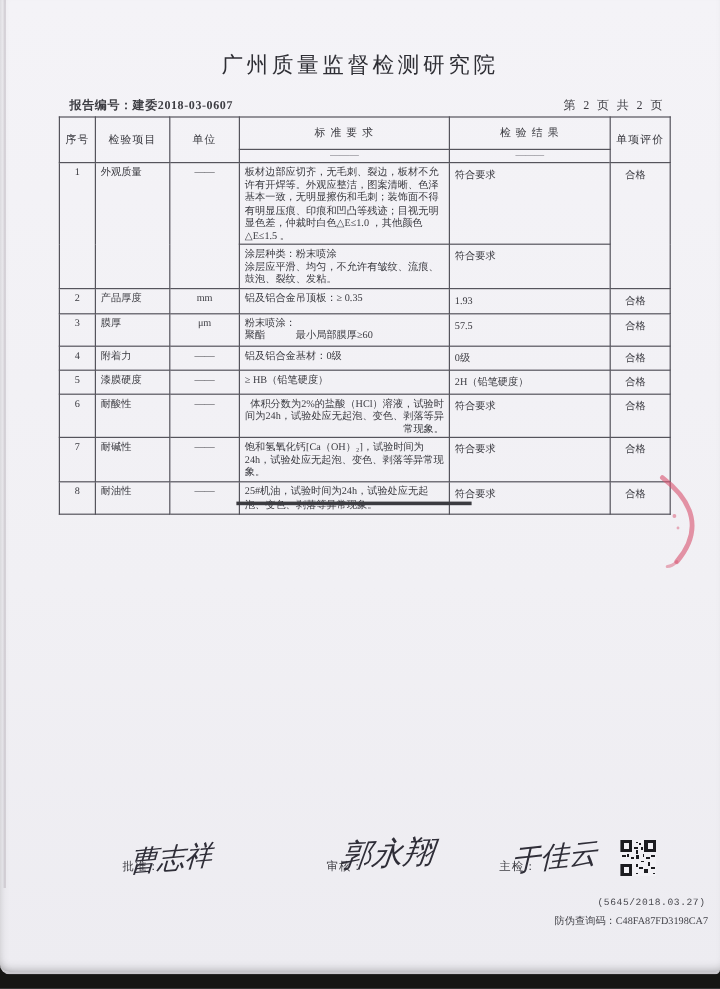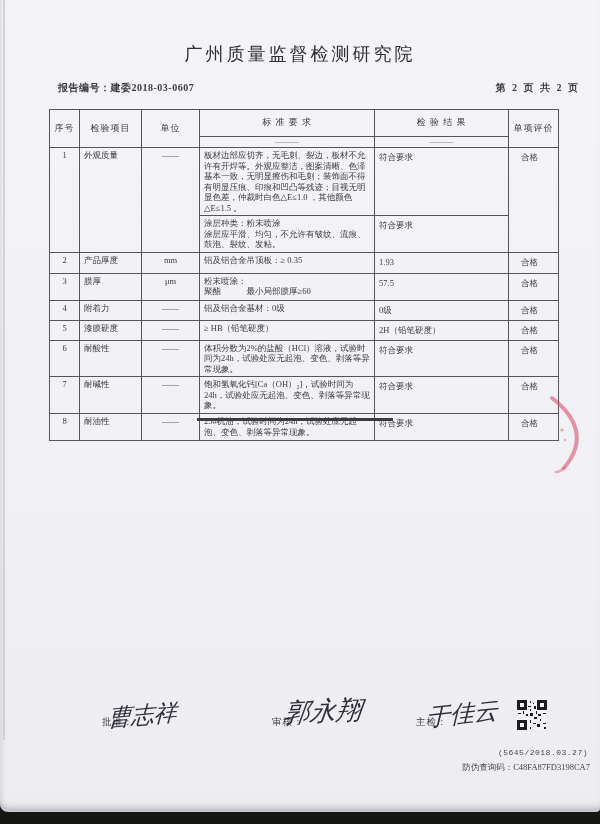--- a/index.html
+++ b/index.html
@@ -15,24 +15,24 @@
     border-bottom:2px solid #c9c7cc;
     border-bottom-left-radius:8px;border-bottom-right-radius:4px;
     box-shadow:inset 0 -7px 9px -7px rgba(0,0,0,.35), inset 7px 0 9px -8px rgba(0,0,0,.18);
   }
   .edge-line{position:absolute;left:3px;top:0;width:2px;height:740px;background:rgba(150,140,152,.28);}
   .titles{position:absolute;left:0;top:42px;width:600px;text-align:center;}
   .t1{font-size:18px;font-weight:normal;letter-spacing:3px;color:#2e2e34;}
   .t2{font-size:15px;font-weight:bold;letter-spacing:3px;margin-top:3px;color:#2e2e34;}
   .meta-row{position:absolute;left:0;top:81px;width:600px;font-size:10px;color:#3c3c42;}
   .report-no{position:absolute;left:58px;top:0;font-weight:bold;letter-spacing:.5px;}
-  .page-ind{position:absolute;right:20px;top:0;letter-spacing:2px;font-weight:bold;}
+  .page-ind{position:absolute;right:46px;top:0;letter-spacing:2px;}
 
   table.rpt{
-    position:absolute;left:49px;top:109px;width:509px;
+    position:absolute;left:49px;top:97px;width:509px;
     border-collapse:collapse;table-layout:fixed;
   }
   .rpt th,.rpt td{
     border:1px solid #55545c;
     font-size:8.5px;line-height:1.24;
     padding:2px 4px;vertical-align:top;
     font-weight:normal;color:#3a3a40;
     overflow:hidden;
   }
   .rpt th{text-align:center;vertical-align:middle;font-size:9px;}
@@ -42,21 +42,21 @@
   td.pre{white-space:pre-line;}
   td.eval{padding-left:12px;padding-top:4px;margin-top:47px;}
   td.res{padding-top:4px;}
   .dash{color:#6a6a72;}
   .h-r1a td.hset{height:56px;}
   .h-r1b td.hset{height:30px;}
   .h-r2 td.hset{height:16px;}
   .h-r3 td.hset{height:22px;}
   .h-r4 td.hset{height:15px;}
   .h-r5 td.hset{height:15px;}
-  .h-r6 td.hset{height:29px;}
+  .h-r6 td.hset{height:29px;text-align:right;}
   .h-r7 td.hset{height:29px;}
   .h-r8 td.hset{height:22px;}
 
   .end-line{position:absolute;left:197px;top:418px;width:196px;height:3px;background:#3b3b40;}
 
   .stamp{position:absolute;left:540px;top:388px;width:60px;height:120px;pointer-events:none;}
 
   .signoff-label{position:absolute;font-size:9.5px;letter-spacing:1px;color:#3c3c42;margin-left:20px;}
   .sig{
     position:absolute;font-style:italic;color:#2f2e38;

